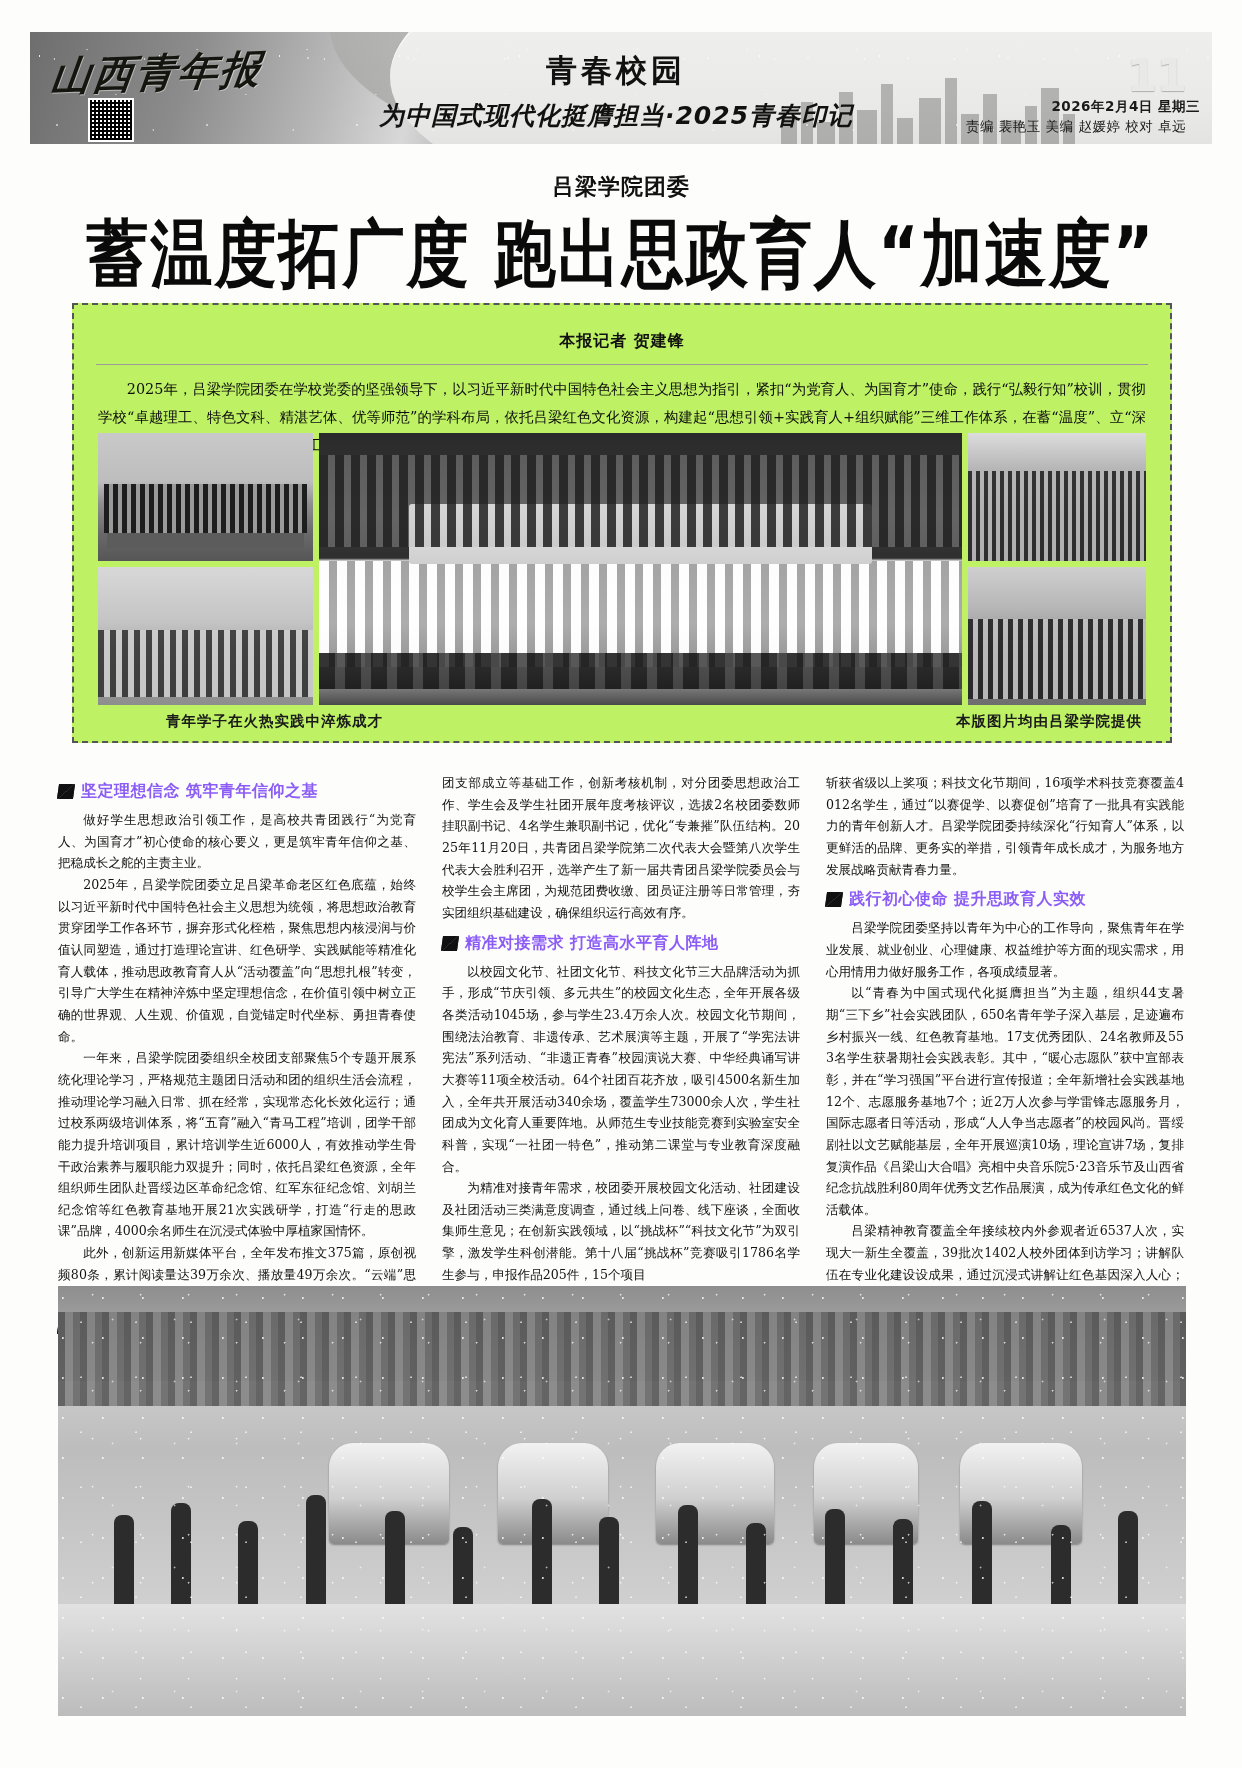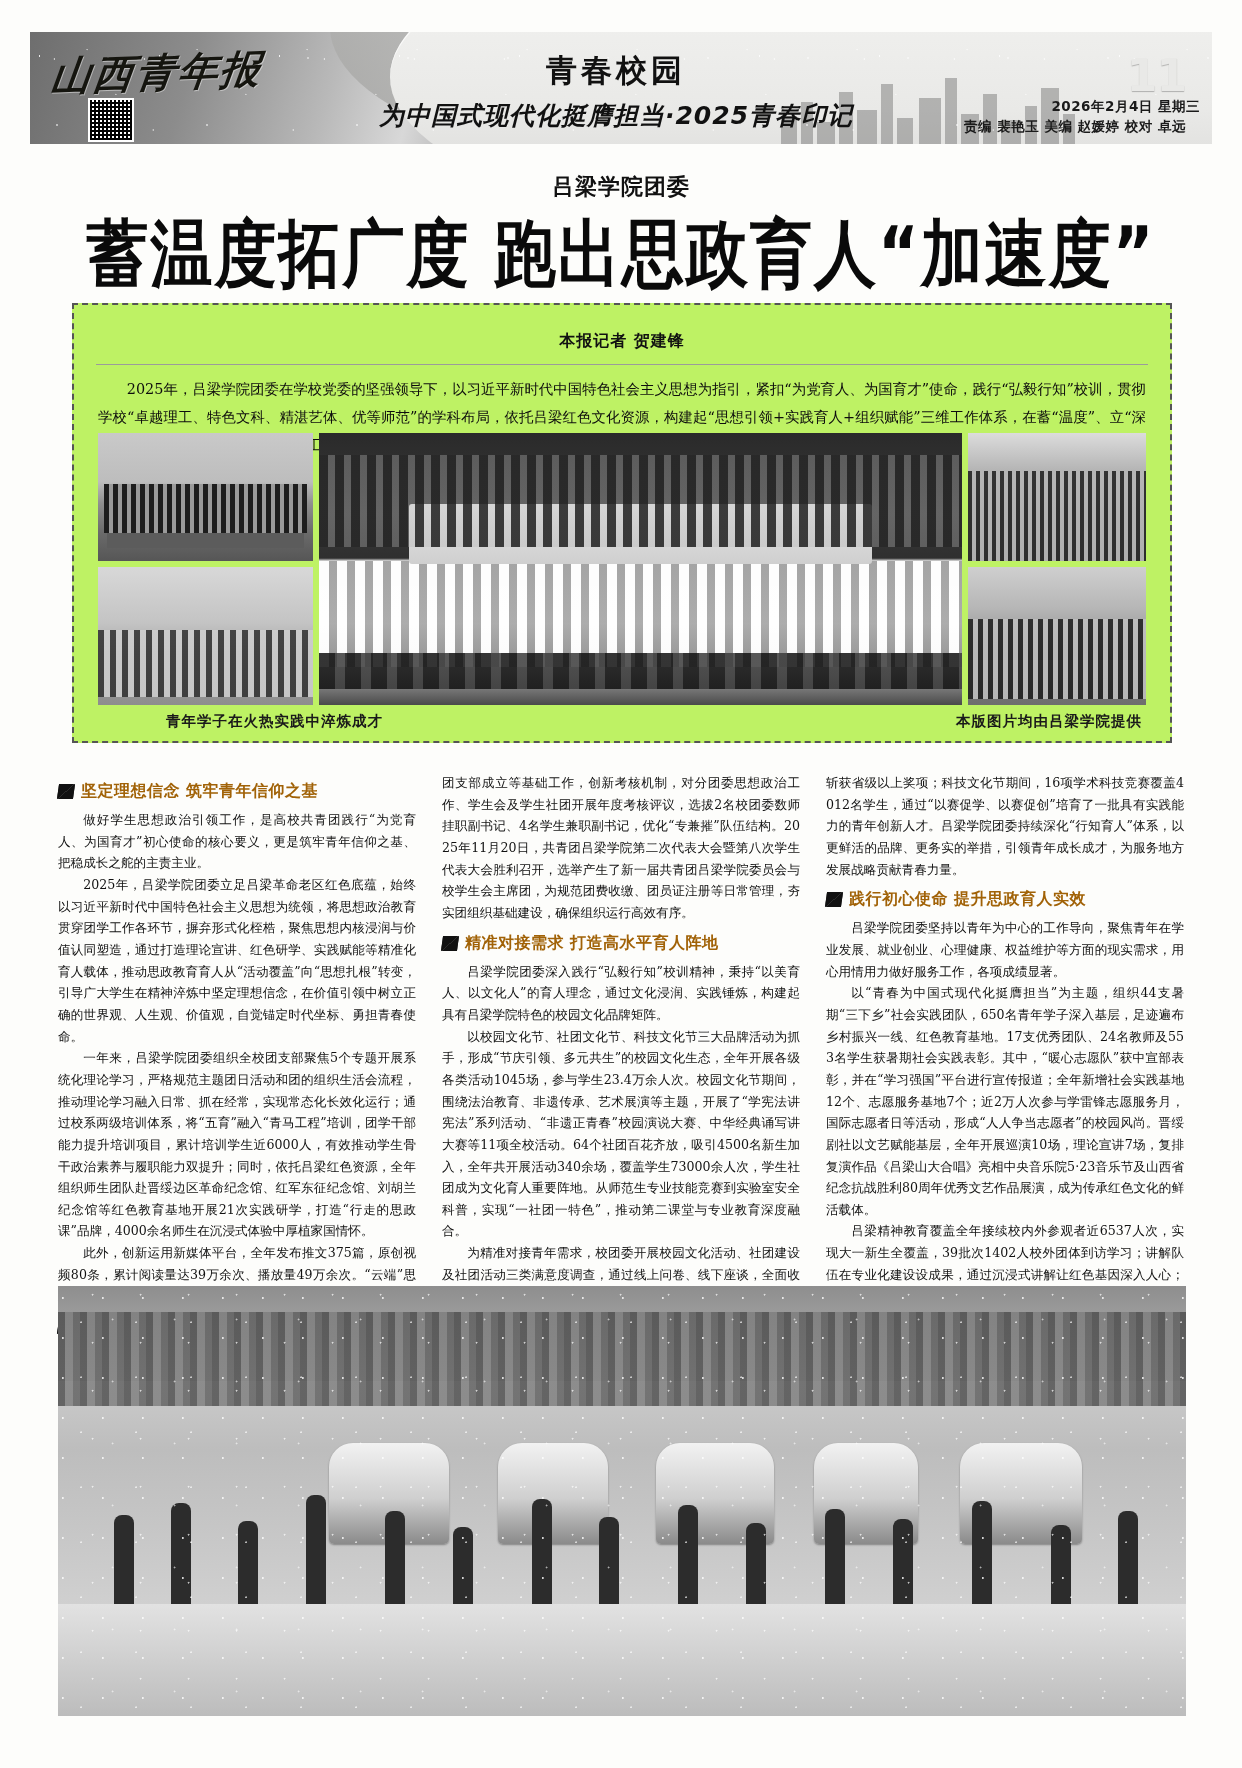--- a/index.html
+++ b/index.html
@@ -93,21 +93,21 @@
     font-family:"DejaVu Sans","Liberation Sans",sans-serif;
     letter-spacing:-1px;
     text-shadow:0 1px 1px rgba(0,0,0,.25);
   }
   .mh-meta{
     position:absolute; right:12px; bottom:28px; text-align:right;
     font-size:13.5px; font-weight:700; color:#1a1a1a; letter-spacing:.5px;
   }
   .mh-meta2{
     position:absolute; right:26px; bottom:8px; text-align:right;
-    font-size:13.5px; font-weight:700; color:#1a1a1a; letter-spacing:.5px;
+    font-size:13.5px; font-weight:400; color:#1a1a1a; letter-spacing:.5px;
   }
 
   
   .shoulder{
     position:absolute; left:0; right:0; top:172px; text-align:center;
     font-size:22px; font-weight:700; letter-spacing:1px;
     font-family:"DejaVu Serif","Liberation Serif",serif;
     color:#111;
   }
   .headline{
@@ -255,21 +255,21 @@
     width:16px; height:15px; flex:0 0 auto;
     background:
       linear-gradient(135deg,#111 0 48%, transparent 48%),
       linear-gradient(315deg,#111 0 48%, transparent 48%);
     background-color:#2b2b2b;
     transform:skewX(-8deg);
   }
   .sec-h .txt{
     font-size:16px; font-weight:700; letter-spacing:.5px;
     font-family:"DejaVu Sans","Liberation Sans",sans-serif;
-    color:#a16207;
+    color:#8b5cf6;
   }
   .col .first{ text-indent:0; }
 
   
   .bottom-photo{
     position:absolute; left:58px; top:1286px; width:1128px; height:430px;
     overflow:hidden;
     background:linear-gradient(180deg,#d6d6d6 0%,#cccccc 22%,#bdbdbd 38%,#c6c6c6 56%,#d2d2d2 78%,#c8c8c8 100%);
   }
   .bp-sky{
@@ -401,21 +401,20 @@
     <p>学院团委以“三会两制一课”制度为基石，完成新生</p>
   </div>
 
   <div class="col">
     <p class="first">团支部成立等基础工作，创新考核机制，对分团委思想政治工作、学生会及学生社团开展年度考核评议，选拔2名校团委数师挂职副书记、4名学生兼职副书记，优化“专兼摧”队伍结构。2025年11月20日，共青团吕梁学院第二次代表大会暨第八次学生代表大会胜利召开，选举产生了新一届共青团吕梁学院委员会与校学生会主席团，为规范团费收缴、团员证注册等日常管理，夯实团组织基础建设，确保组织运行高效有序。</p>
 
     <div class="sec-h">
       <span class="mark"></span>
       <span class="txt">精准对接需求 打造高水平育人阵地</span>
     </div>
-    <p>吕梁学院团委深入践行“弘毅行知”校训精神，秉持“以美育人、以文化人”的育人理念，通过文化浸润、实践锤炼，构建起具有吕梁学院特色的校园文化品牌矩阵。</p>
     <p>以校园文化节、社团文化节、科技文化节三大品牌活动为抓手，形成“节庆引领、多元共生”的校园文化生态，全年开展各级各类活动1045场，参与学生23.4万余人次。校园文化节期间，围绕法治教育、非遗传承、艺术展演等主题，开展了“学宪法讲宪法”系列活动、“非遗正青春”校园演说大赛、中华经典诵写讲大赛等11项全校活动。64个社团百花齐放，吸引4500名新生加入，全年共开展活动340余场，覆盖学生73000余人次，学生社团成为文化育人重要阵地。从师范生专业技能竞赛到实验室安全科普，实现“一社团一特色”，推动第二课堂与专业教育深度融合。</p>
     <p>为精准对接青年需求，校团委开展校园文化活动、社团建设及社团活动三类满意度调查，通过线上问卷、线下座谈，全面收集师生意见；在创新实践领域，以“挑战杯”“科技文化节”为双引擎，激发学生科创潜能。第十八届“挑战杯”竞赛吸引1786名学生参与，申报作品205件，15个项目</p>
   </div>
 
   <div class="col">
     <p class="first">斩获省级以上奖项；科技文化节期间，16项学术科技竞赛覆盖4012名学生，通过“以赛促学、以赛促创”培育了一批具有实践能力的青年创新人才。吕梁学院团委持续深化“行知育人”体系，以更鲜活的品牌、更务实的举措，引领青年成长成才，为服务地方发展战略贡献青春力量。</p>
 
     <div class="sec-h">
       <span class="mark"></span>
       <span class="txt">践行初心使命 提升思政育人实效</span>

